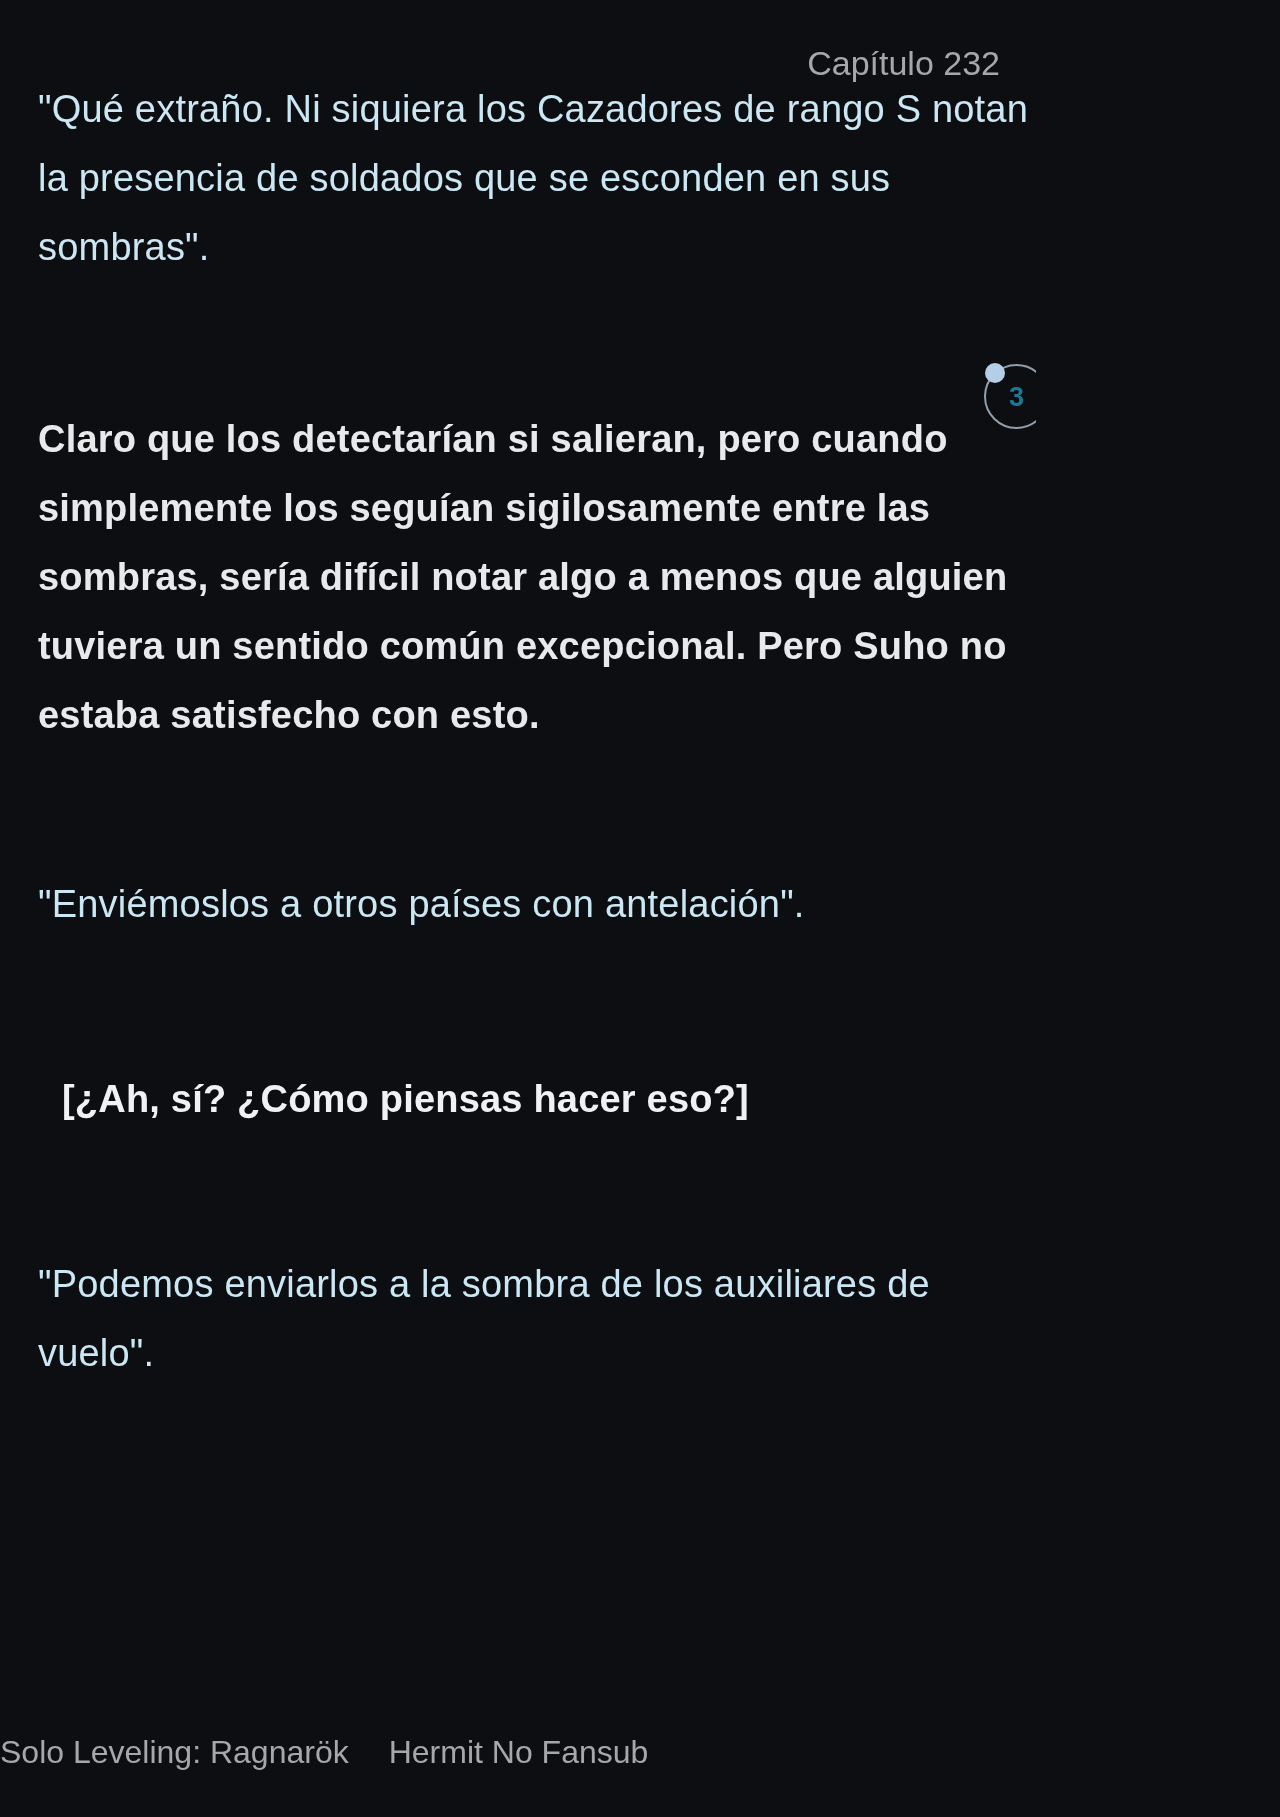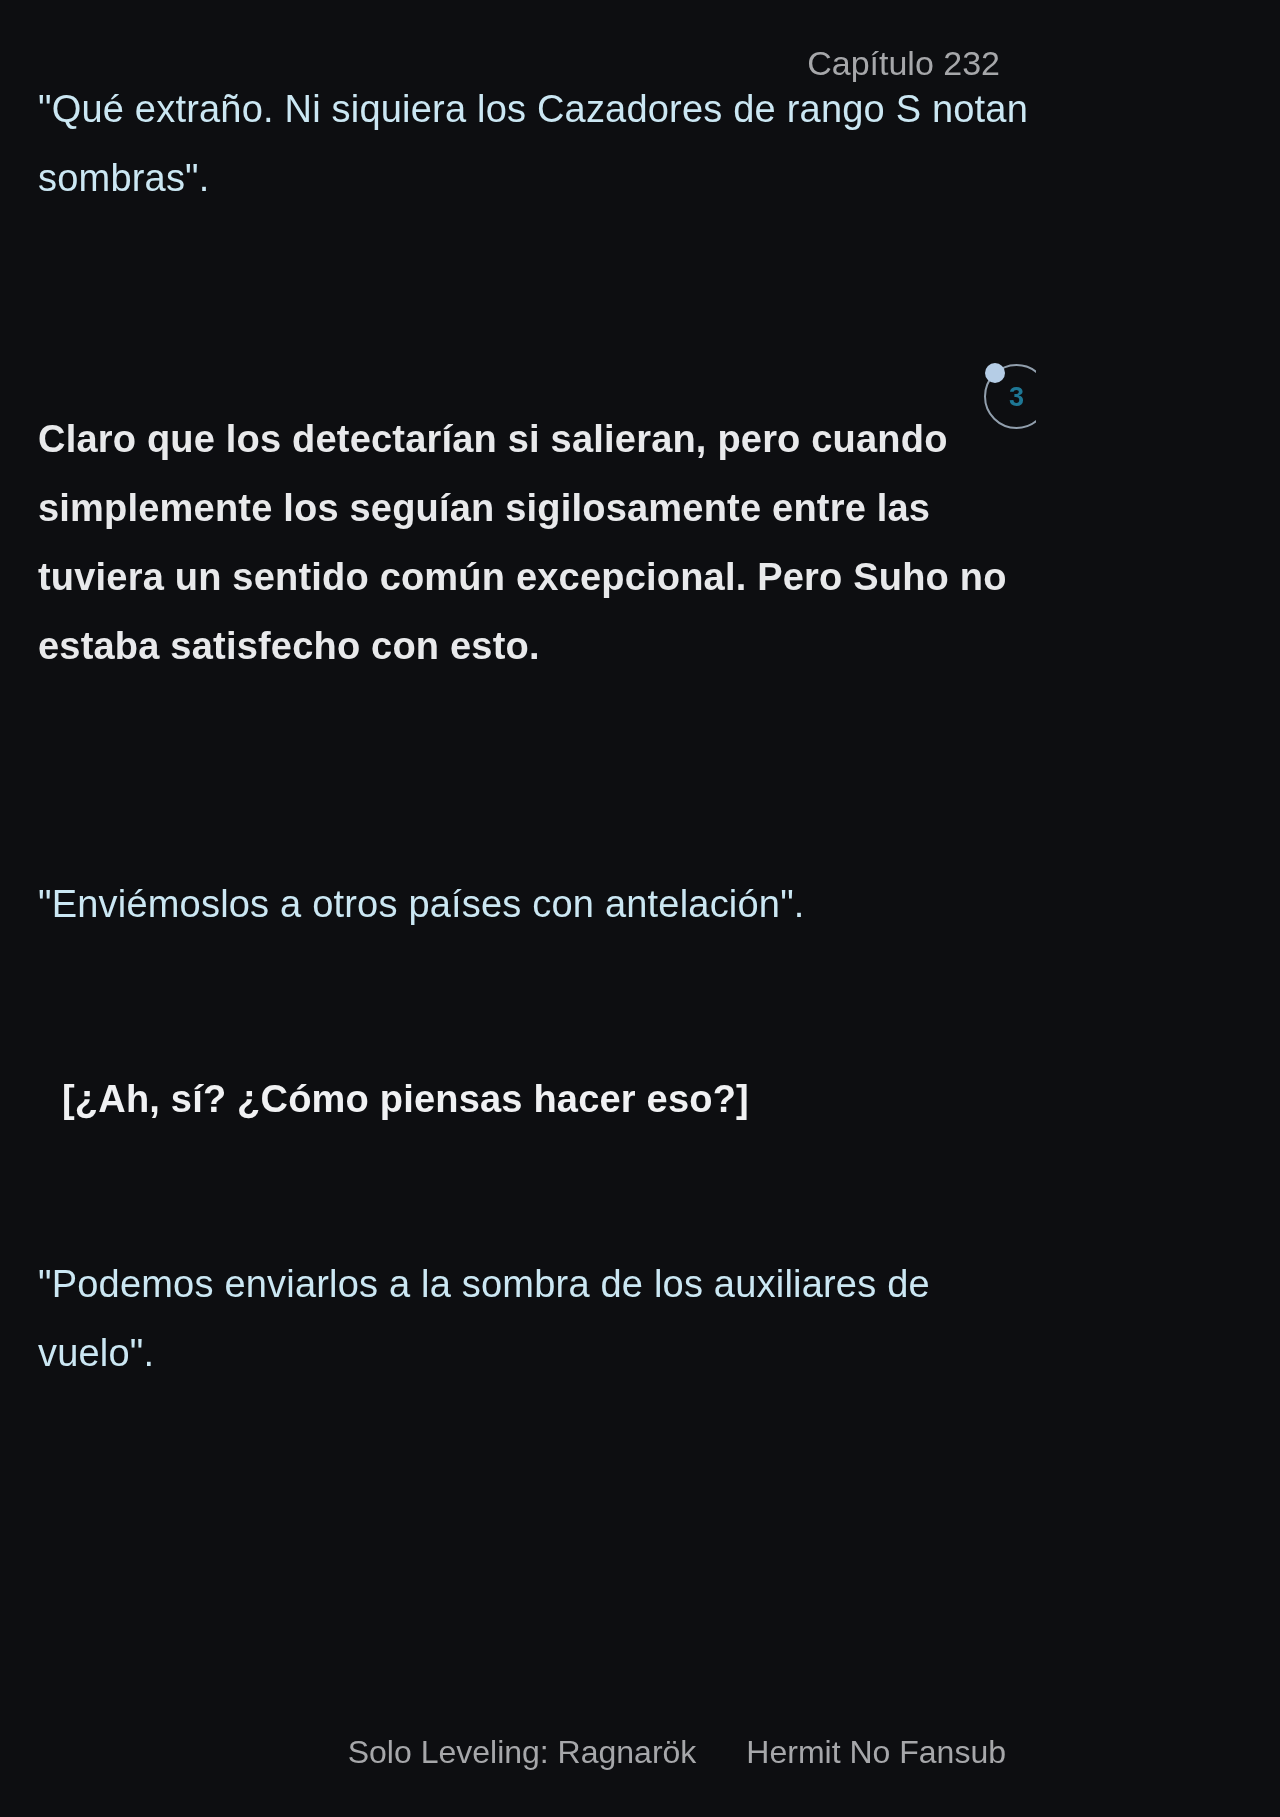--- a/index.html
+++ b/index.html
@@ -44,43 +44,44 @@
     width: 60px;
     height: 90px;
     cursor: pointer;
   }
   .footer {
     position: absolute;
     top: 1732px;
     left: 0;
     right: 0;
     display: flex;
-    justify-content: flex-end;
-    gap: 50px;
+    gap: 40px;
     padding-right: 30px;
     font-size: 32px;
     line-height: 1.3;
     color: #a6a7aa;
   }
 </style>
 </head>
 <body>
 
 <div class="page">
 
   <div class="chapter-label">Capítulo 232</div>
 
   <div class="para dialogue p1">
     <div class="line">"Qué extraño. Ni siquiera los Cazadores de rango S notan</div>
+    <div class="line">la presencia de soldados que se esconden en sus</div>
     <div class="line">sombras".</div>
   </div>
 
   <div class="para narration p2">
     <div class="line">Claro que los detectarían si salieran, pero cuando</div>
     <div class="line">simplemente los seguían sigilosamente entre las</div>
+    <div class="line">sombras, sería difícil notar algo a menos que alguien</div>
     <div class="line">tuviera un sentido común excepcional. Pero Suho no</div>
     <div class="line">estaba satisfecho con esto.</div>
   </div>
 
   <div class="para dialogue p3">
     <div class="line">"Enviémoslos a otros países con antelación".</div>
   </div>
 
   <div class="para system p4">
     <div class="line">[¿Ah, sí? ¿Cómo piensas hacer eso?]</div>

